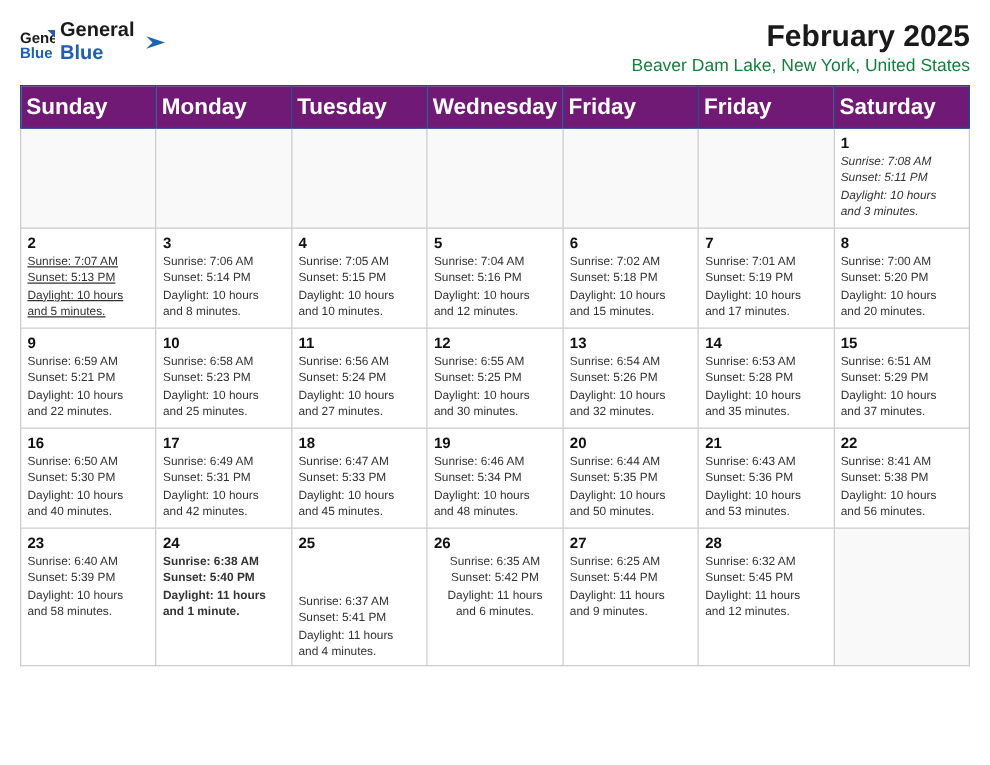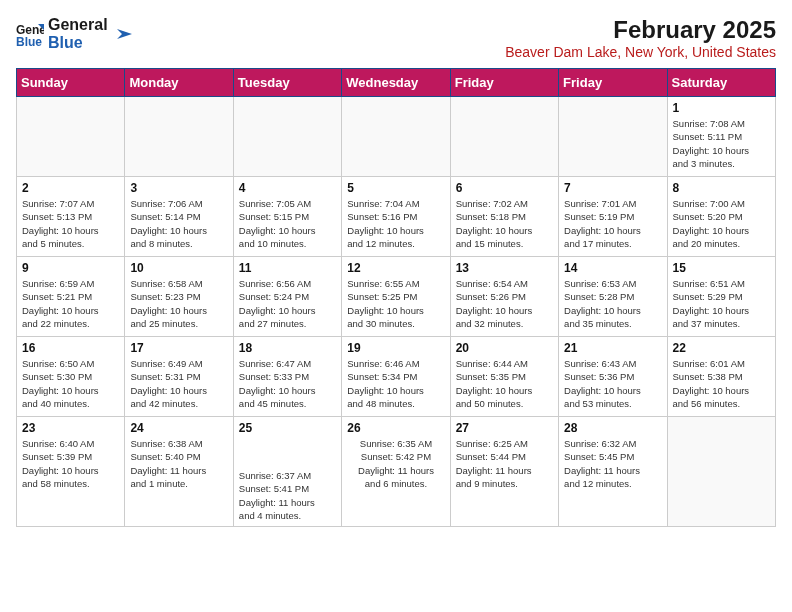--- a/index.html
+++ b/index.html
@@ -28,31 +28,31 @@
     .title-block {
       text-align: right;
     }
     .month-title {
       font-size: 24px;
       font-weight: bold;
       color: #1a1a1a;
     }
     .location {
       font-size: 14px;
-      color: #b91c1c;
+      color: #15803d;
     }
     .calendar {
       width: 100%;
       border-collapse: collapse;
       border: 1px solid #ccc;
     }
     .calendar th {
-      background-color: #be185d;
+      background-color: #701a75;
       color: #fff;
-      font-size: 13px;
+      font-size: 18px;
       font-weight: bold;
       padding: 6px 4px;
       text-align: left;
       border: 1px solid #1a4a8a;
     }
     .calendar td {
       vertical-align: top;
       padding: 4px 5px;
       border: 1px solid #ccc;
       font-size: 10px;
@@ -116,30 +116,30 @@
   <tbody id="calendar-body">
   <tr>
         <td class="empty"></td>
         <td class="empty"></td>
         <td class="empty"></td>
         <td class="empty"></td>
         <td class="empty"></td>
         <td class="empty"></td>
         <td>
           <span class="day-num">1</span>
-          <div class="day-detail" style="white-space: pre-line;">Sunrise: 7:08 AM
+          <div class="day-detail" style="white-space: pre-line; font-style: italic;">Sunrise: 7:08 AM
 Sunset: 5:11 PM
 Daylight: 10 hours
 and 3 minutes.</div>
         </td>
       </tr>
       <tr>
         <td>
           <span class="day-num">2</span>
-          <div class="day-detail" style="white-space: pre-line;">Sunrise: 7:07 AM
+          <div class="day-detail" style="white-space: pre-line; text-decoration: underline;">Sunrise: 7:07 AM
 Sunset: 5:13 PM
 Daylight: 10 hours
 and 5 minutes.</div>
         </td>
         <td>
           <span class="day-num">3</span>
           <div class="day-detail" style="white-space: pre-line;">Sunrise: 7:06 AM
 Sunset: 5:14 PM
 Daylight: 10 hours
 and 8 minutes.</div>
@@ -269,37 +269,37 @@
         </td>
         <td>
           <span class="day-num">21</span>
           <div class="day-detail" style="white-space: pre-line;">Sunrise: 6:43 AM
 Sunset: 5:36 PM
 Daylight: 10 hours
 and 53 minutes.</div>
         </td>
         <td>
           <span class="day-num">22</span>
-          <div class="day-detail" style="white-space: pre-line;">Sunrise: 6:01 AM
+          <div class="day-detail" style="white-space: pre-line;">Sunrise: 8:41 AM
 Sunset: 5:38 PM
 Daylight: 10 hours
 and 56 minutes.</div>
         </td>
       </tr>
       <tr>
         <td>
           <span class="day-num">23</span>
           <div class="day-detail" style="white-space: pre-line;">Sunrise: 6:40 AM
 Sunset: 5:39 PM
 Daylight: 10 hours
 and 58 minutes.</div>
         </td>
         <td>
           <span class="day-num">24</span>
-          <div class="day-detail" style="white-space: pre-line;">Sunrise: 6:38 AM
+          <div class="day-detail" style="white-space: pre-line; font-weight: bold;">Sunrise: 6:38 AM
 Sunset: 5:40 PM
 Daylight: 11 hours
 and 1 minute.</div>
         </td>
         <td>
           <span class="day-num">25</span>
           <div class="day-detail" style="white-space: pre-line; margin-top: 34px;">Sunrise: 6:37 AM
 Sunset: 5:41 PM
 Daylight: 11 hours
 and 4 minutes.</div>

